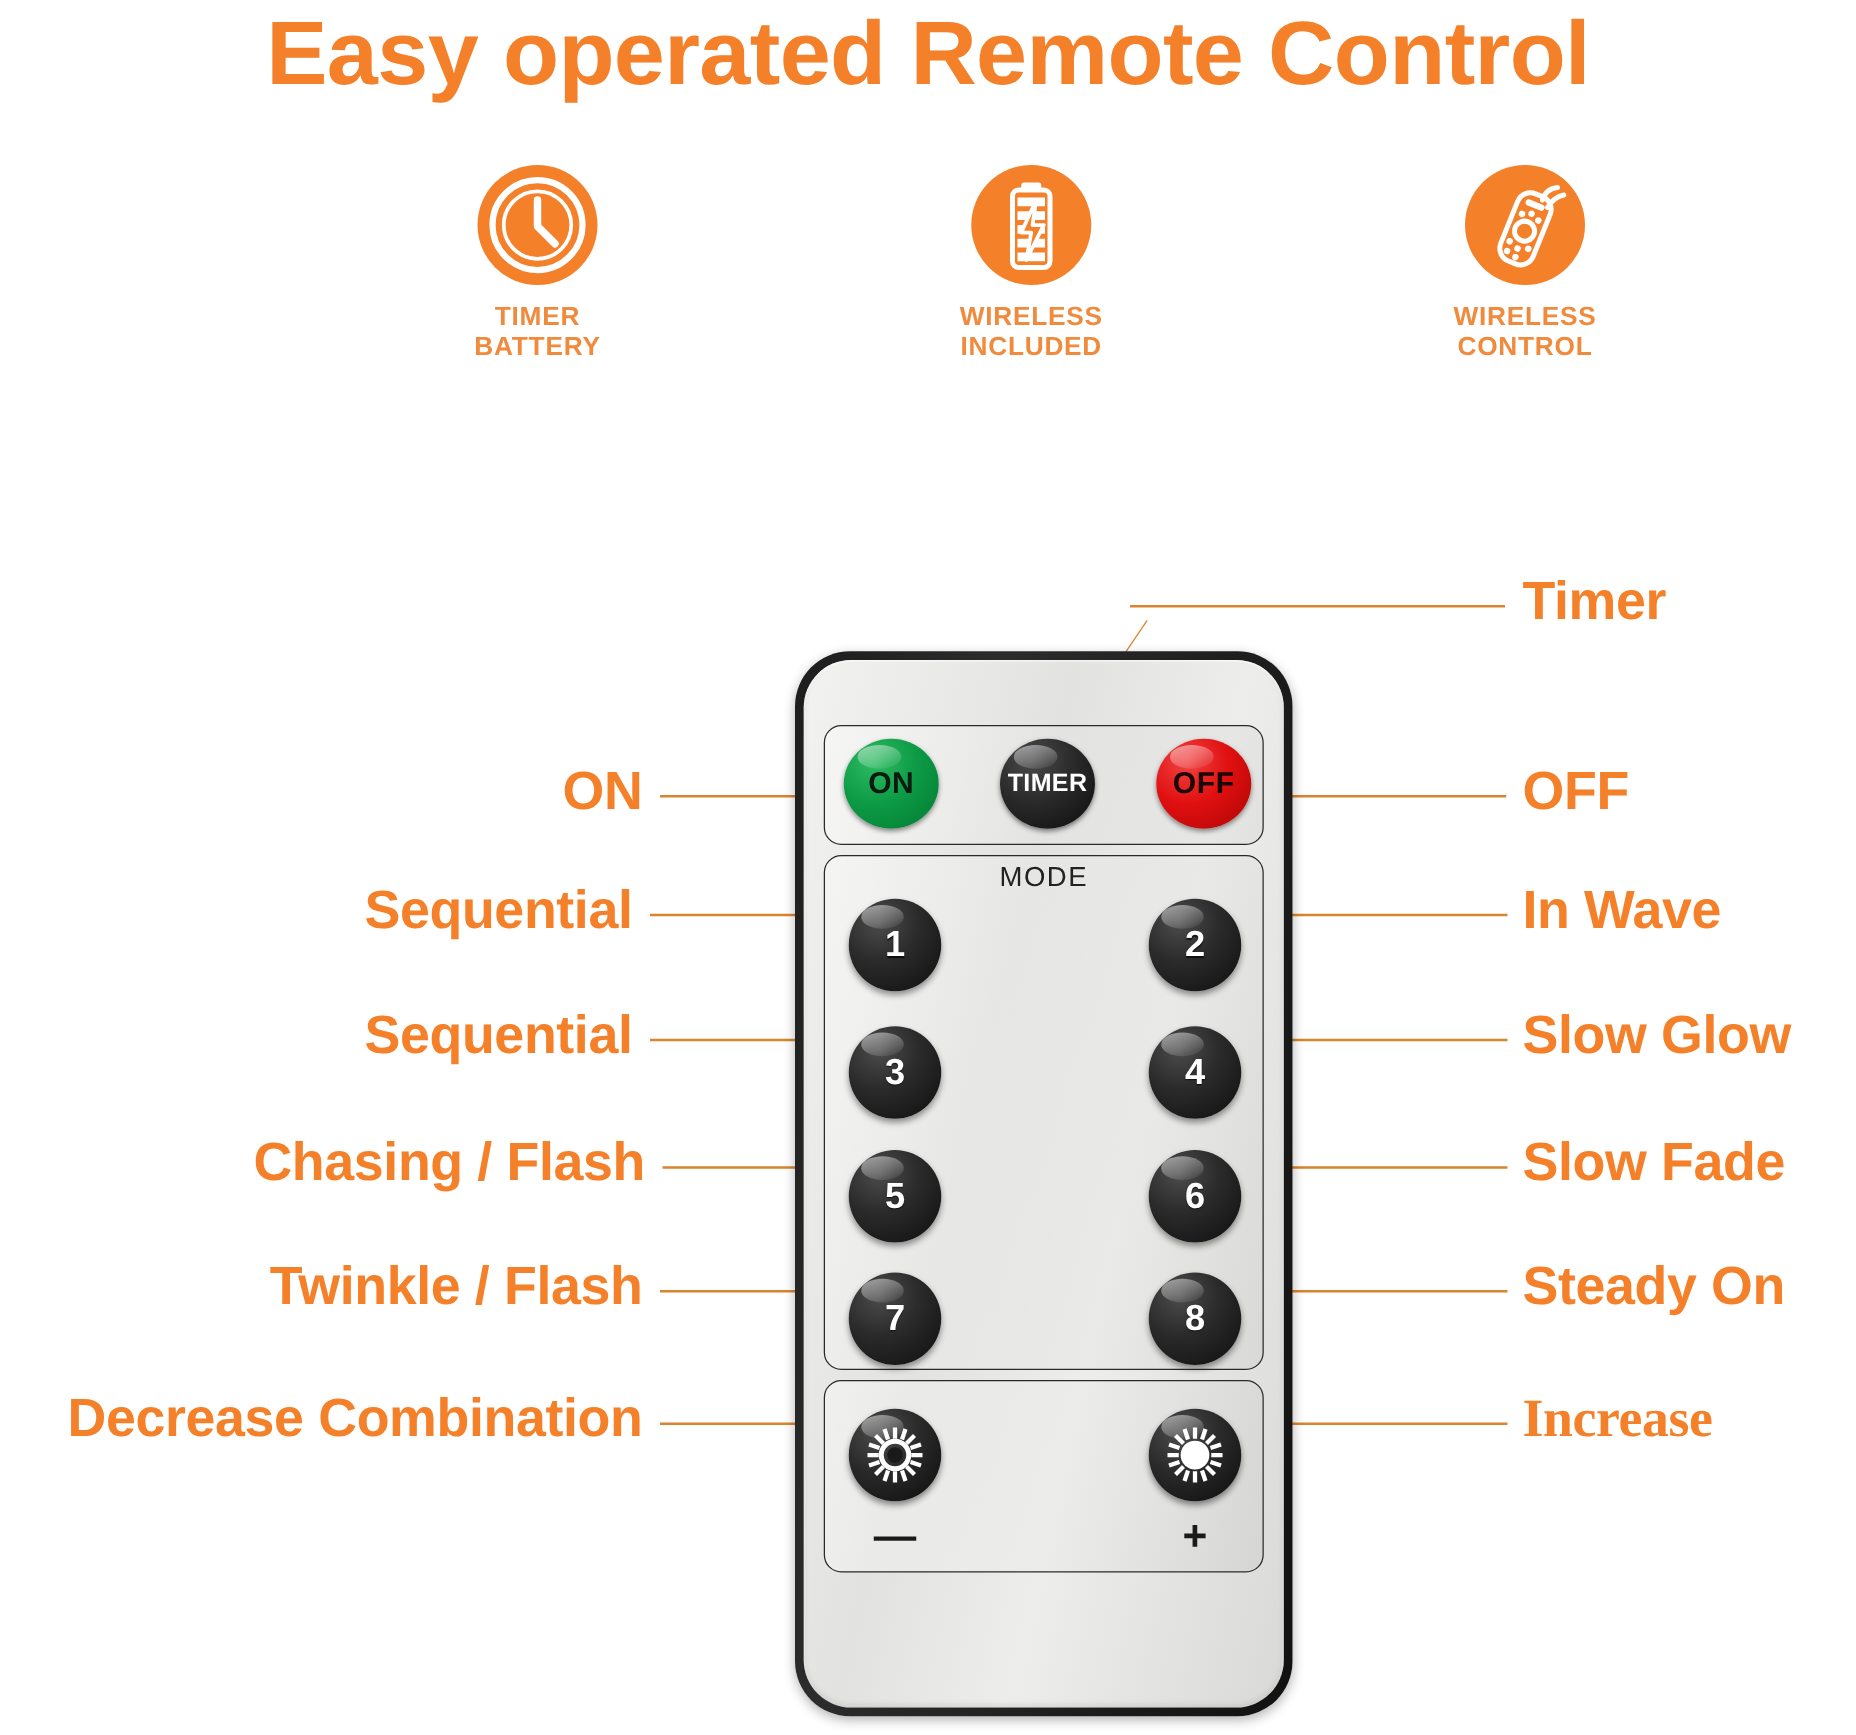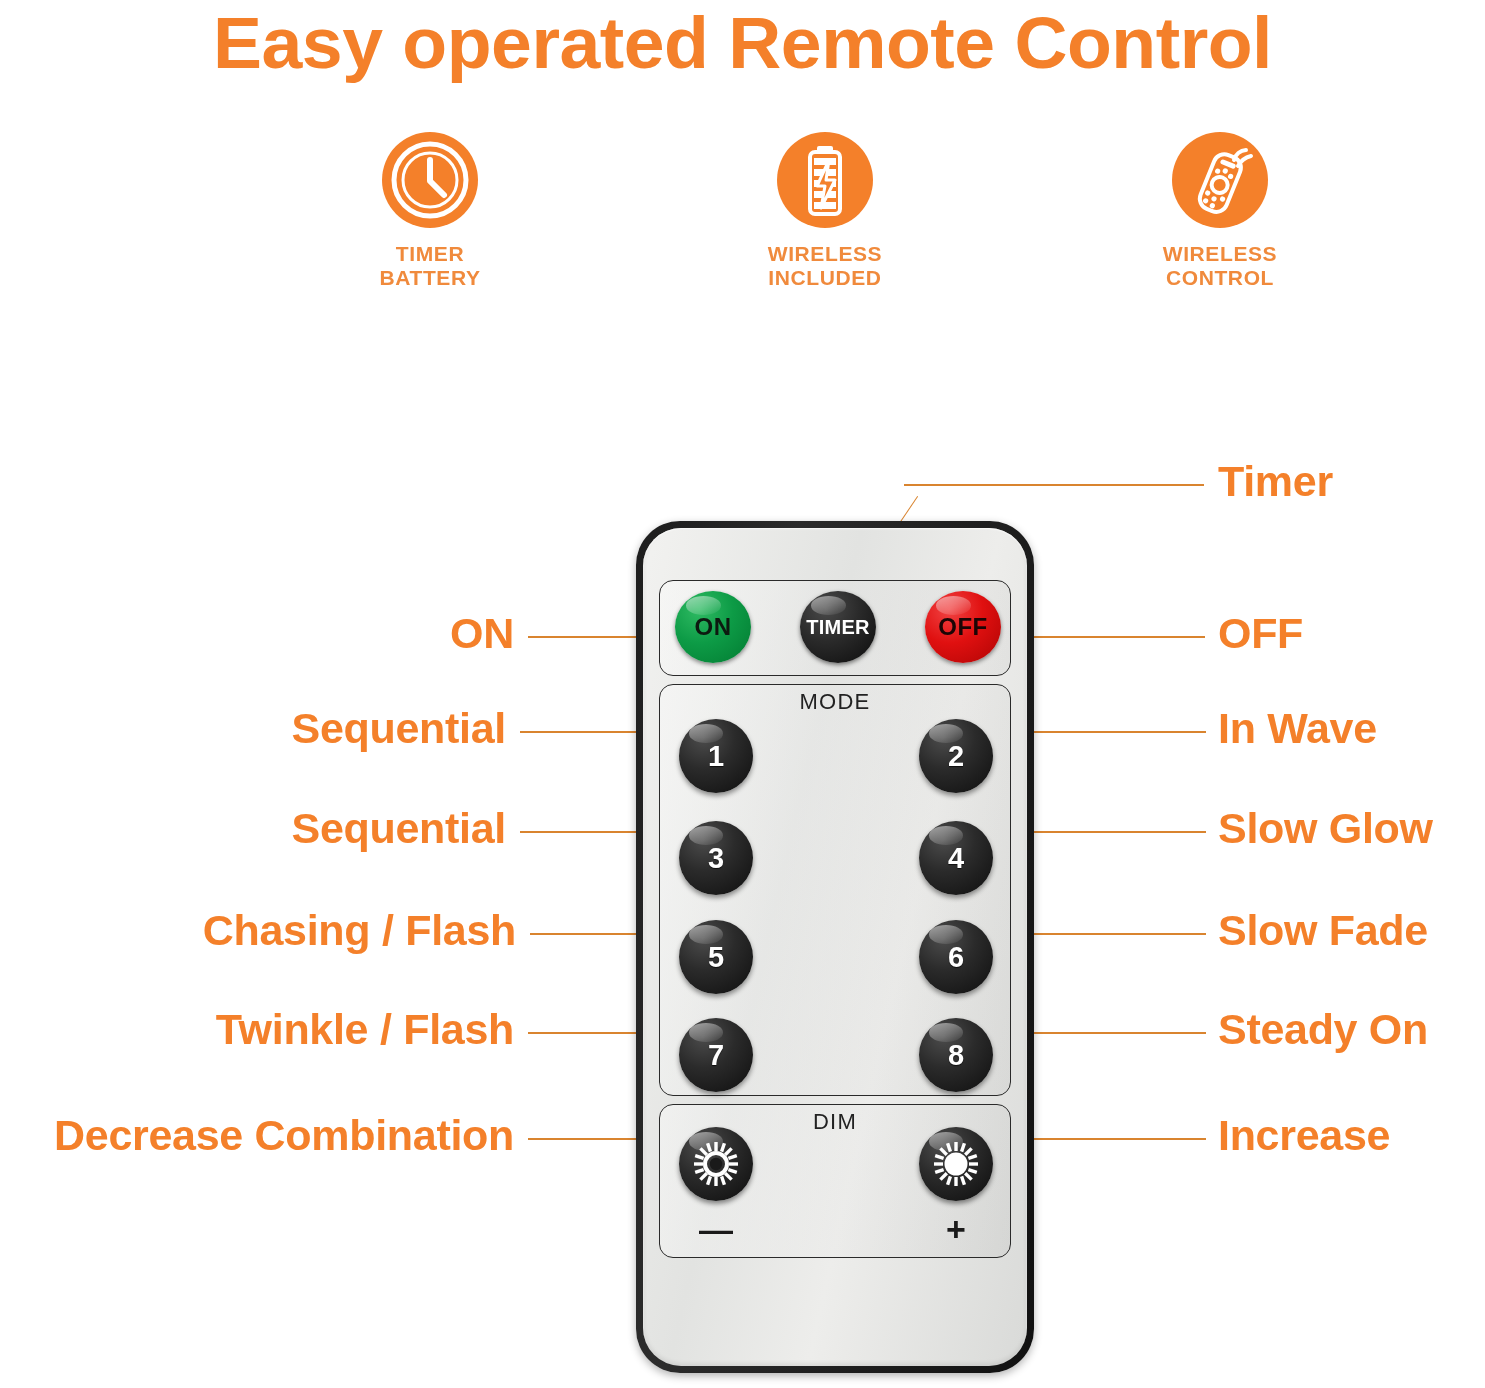--- a/index.html
+++ b/index.html
@@ -218,31 +218,30 @@
 <div class="callout left" style="right:969px;top:909px;">Chasing / Flash</div>
 <div class="callout left" style="right:971px;top:1008px;">Twinkle / Flash</div>
 <div class="callout left" style="right:971px;top:1114px;">Decrease Combination</div>
 
 <div class="callout" style="left:1218px;top:460px;">Timer</div>
 <div class="callout" style="left:1218px;top:612px;">OFF</div>
 <div class="callout" style="left:1218px;top:707px;text-align:center;">In Wave</div>
 <div class="callout" style="left:1218px;top:807px;">Slow Glow</div>
 <div class="callout" style="left:1218px;top:909px;">Slow Fade</div>
 <div class="callout" style="left:1218px;top:1008px;">Steady On</div>
-<div class="callout" style="left:1218px;top:1114px;">Increase</div>
+<div class="callout" style="left:1218px;top:1114px;font-family:Liberation Serif, serif;">Increase</div>
 
 <div id="remote">
   <div id="remote-face">
 
     <div class="panel" id="panel-power"></div>
     <div class="panel" id="panel-mode"></div>
     <div class="panel" id="panel-dim"></div>
 
     <div class="panel-cap" id="cap-mode">MODE</div>
-    <div class="panel-cap" id="cap-dim">DIM</div>
 
     <div class="btn btn-on">ON</div>
     <div class="btn btn-timer">TIMER</div>
     <div class="btn btn-off">OFF</div>
 
     <div class="btn btn-num col-l r1">1</div>
     <div class="btn btn-num col-r r1">2</div>
     <div class="btn btn-num col-l r2">3</div>
     <div class="btn btn-num col-r r2">4</div>
     <div class="btn btn-num col-l r3">5</div>

